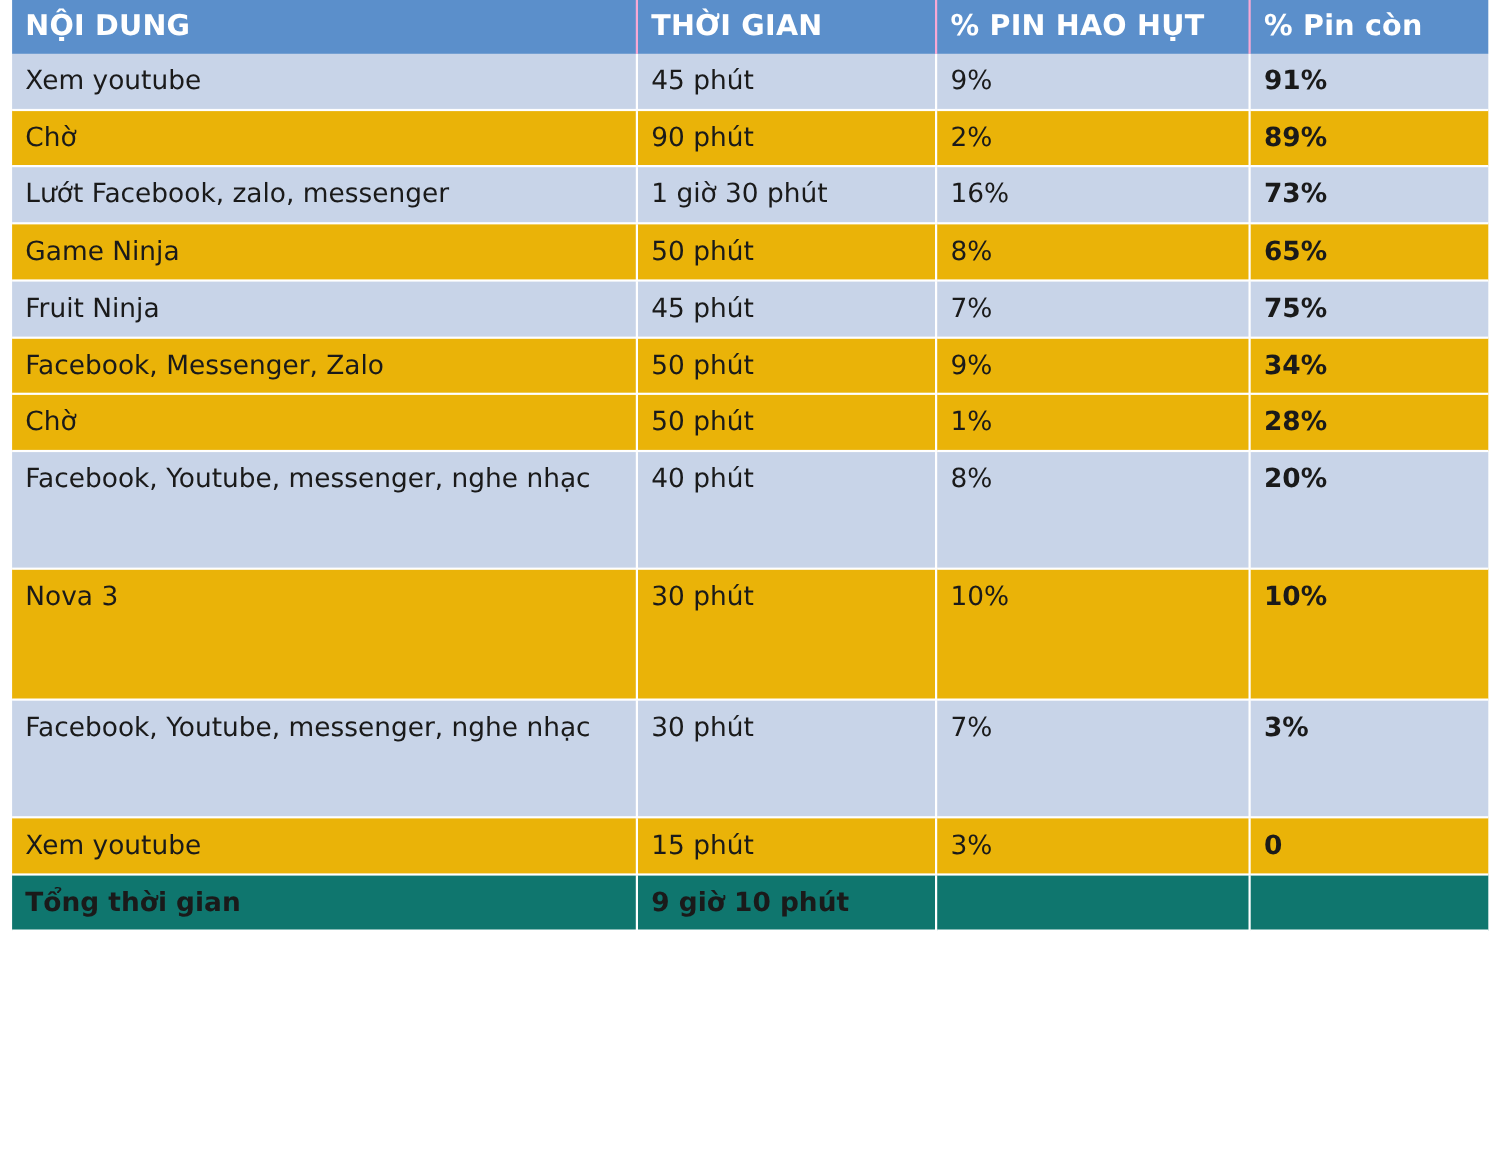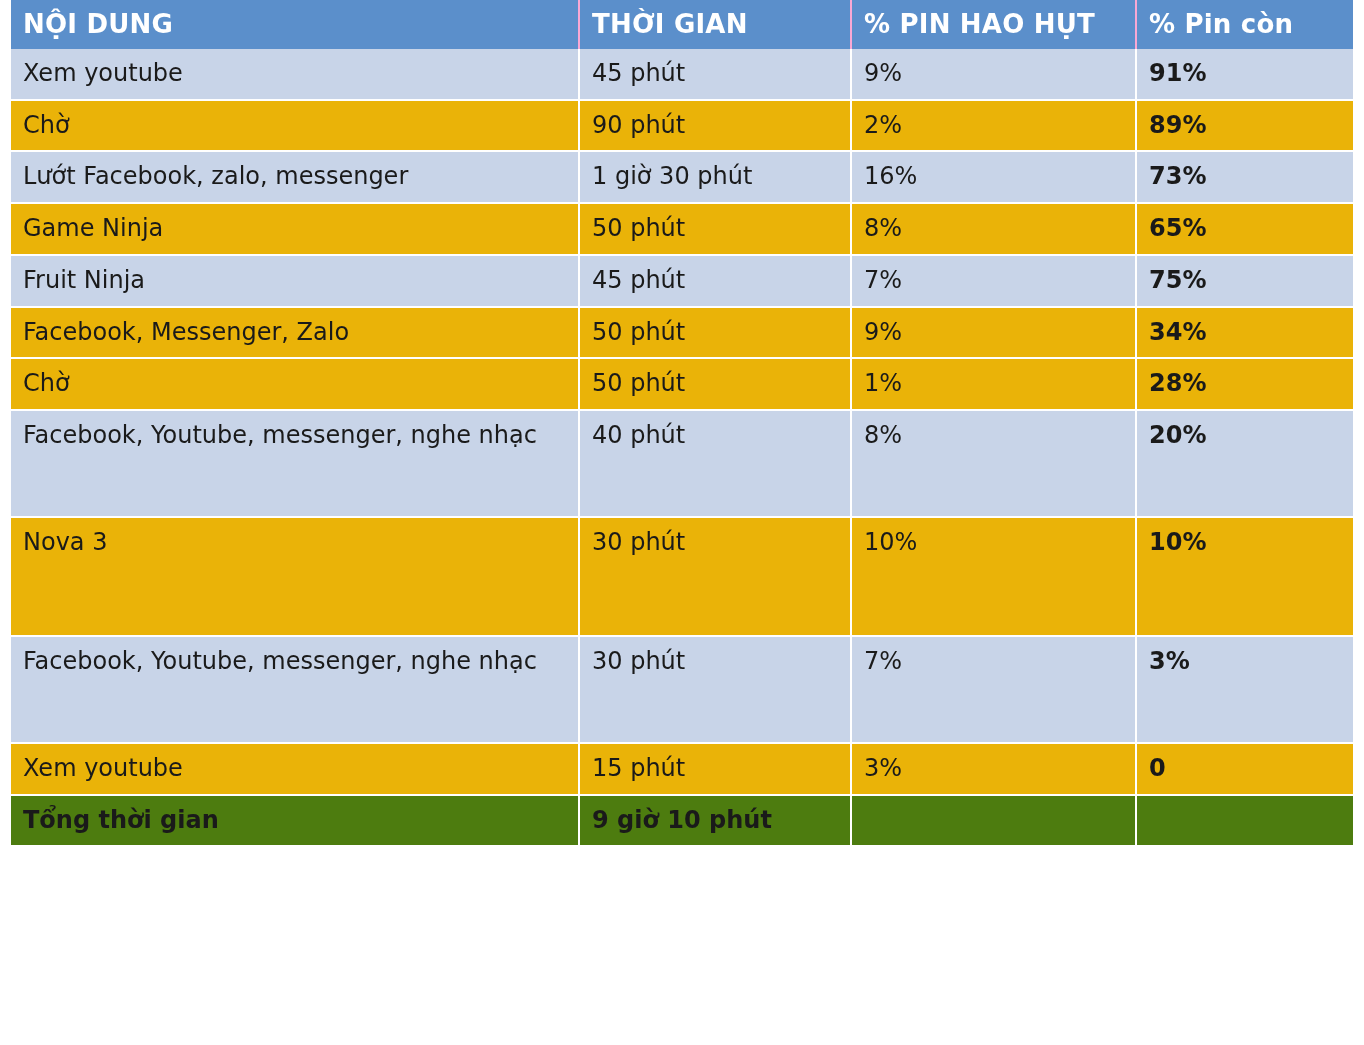--- a/index.html
+++ b/index.html
@@ -49,21 +49,21 @@
     border-bottom: 2px solid #ffffff;
     vertical-align: top;
     line-height: 1.28;
     color: #1a1a1a;
   }
   tbody td:last-child { border-right: none; font-weight: bold; }
 
   tbody tr.band-a td { background: #c8d4e8; }
   tbody tr.band-b td { background: #eab308; }
   tbody tr.total td {
-    background: #4d7c0f;
+    background: #0f766e;
     font-weight: bold;
   }
   tbody tr.tall td { height: 98px; margin-left: 48px; }
   tbody tr.taller td { height: 86px; }
 </style>
 </head>
 <body>
 
 <div class="table-wrap">
   <table class="battery-table">

